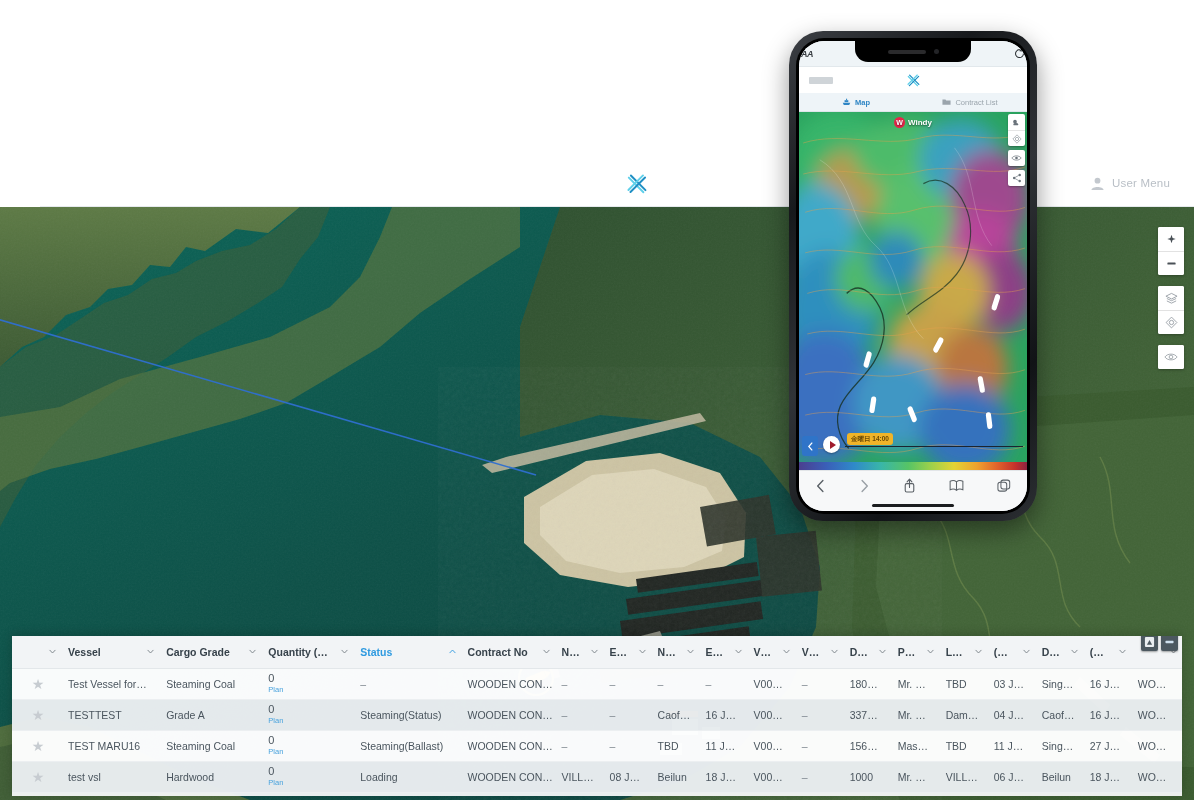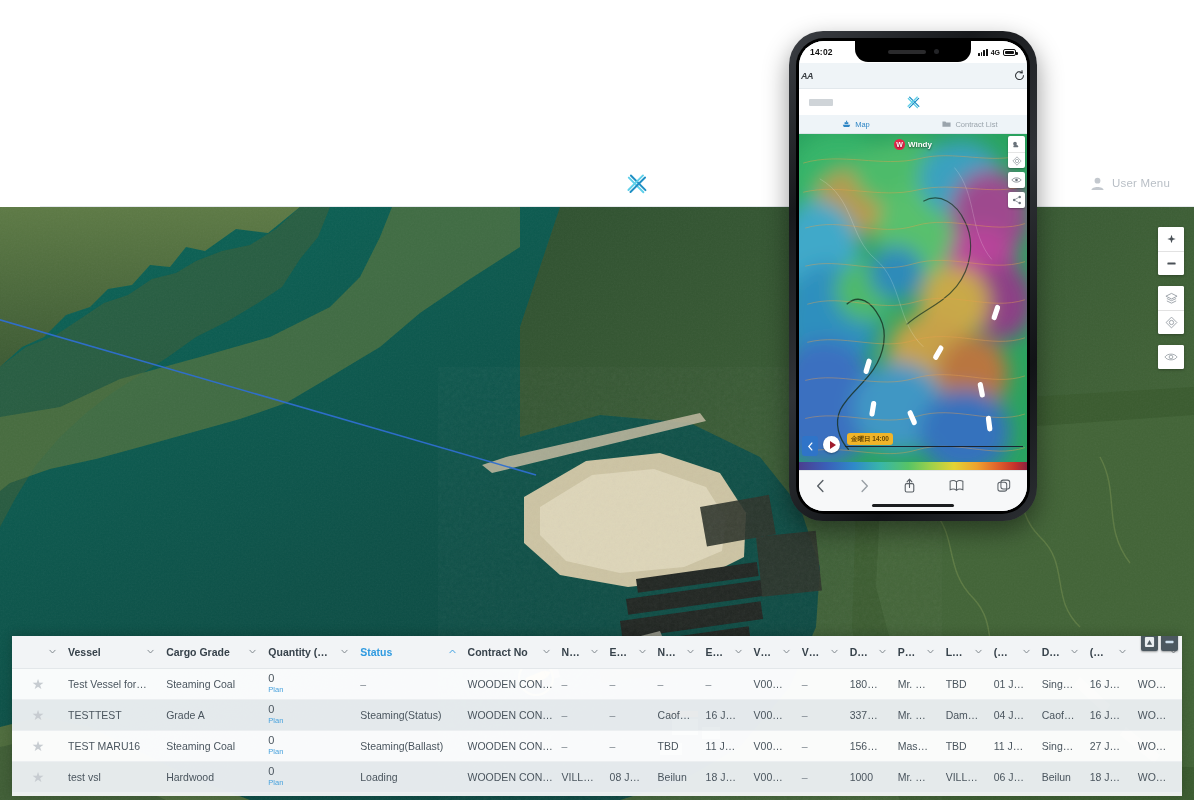--- a/index.html
+++ b/index.html
@@ -153,21 +153,21 @@
   .site-head .mini-logo { width:19px; height:19px; display:block; }
 
   .app-tabs {
     height: 19px; background:#eef4f8; display:flex; flex:0 0 auto;
     border-bottom:1px solid #dde5ea;
   }
   .app-tab {
     flex:1; display:flex; align-items:center; justify-content:center; gap:4px;
     font-size:7.5px; color:#9aa4ac; cursor:pointer;
   }
-  .app-tab.active { color:#2f86c5; font-weight:normal; }
+  .app-tab.active { color:#2f86c5; font-weight:bold; }
   .app-tab.active:after {
     content:""; position:absolute;
   }
   .windy-wrap { flex:1; position:relative; overflow:hidden; background:#2ea36a; }
   .windy-canvas { position:absolute; inset:0; width:100%; height:100%; display:block; }
   .windy-badge {
     position:absolute; left:50%; transform:translateX(-50%); top:5px;
     display:flex; align-items:center; gap:3px;
     font-size:8px; color:#fff; font-weight:bold; text-shadow:0 1px 2px rgba(0,0,0,.55);
   }
@@ -576,21 +576,21 @@
             <td>WOODEN CON…</td>
             <td><span class="dash">–</span></td>
             <td><span class="dash">–</span></td>
             <td><span class="dash">–</span></td>
             <td><span class="dash">–</span></td>
             <td>V00…</td>
             <td><span class="dash">–</span></td>
             <td>180…</td>
             <td>Mr. …</td>
             <td>TBD</td>
-            <td>01 J…</td>
+            <td>03 J…</td>
             <td>Sing…</td>
             <td>16 J…</td>
             <td>WO…</td>
           </tr>
           <tr class="even">
             <td>
               <span class="star">★</span>
             </td>
             <td>TESTTEST</td>
             <td class="b">Grade A</td>
@@ -663,36 +663,20 @@
 
   <div class="phone">
     <div class="phone-frame"></div>
     <div class="phone-inner">
       <div class="phone-screen">
         <div class="notch">
           <span class="speaker"></span>
           <span class="cam"></span>
         </div>
 
-        <div class="status-bar">
-          <span class="sb-time">14:02</span>
-          <span class="sb-sp"></span>
-          <span class="sb-right">
-            <span class="bars">
-              <i style="height:2.5px"></i>
-                <i style="height:4px"></i>
-                <i style="height:5.5px"></i>
-                <i style="height:7px"></i>
-            </span>
-            <span class="sb-net">4G</span>
-            <span class="batt">
-                <i></i>
-              </span>
-          </span>
-        </div>
 
         <div class="safari-url">
           <span class="aa">AA</span>
           <svg class="reload" width="11" height="11" viewBox="0 0 14 14">
             <path d="M12 7 A5 5 0 1 1 10 3.2" fill="none" stroke="#2b2f33" stroke-width="1.3" stroke-linecap="round"></path>
             <path d="M10.2 0.8 L10.4 3.6 L7.6 3.4" fill="none" stroke="#2b2f33" stroke-width="1.3" stroke-linecap="round"></path>
           </svg>
         </div>
 
         <div class="site-head">

